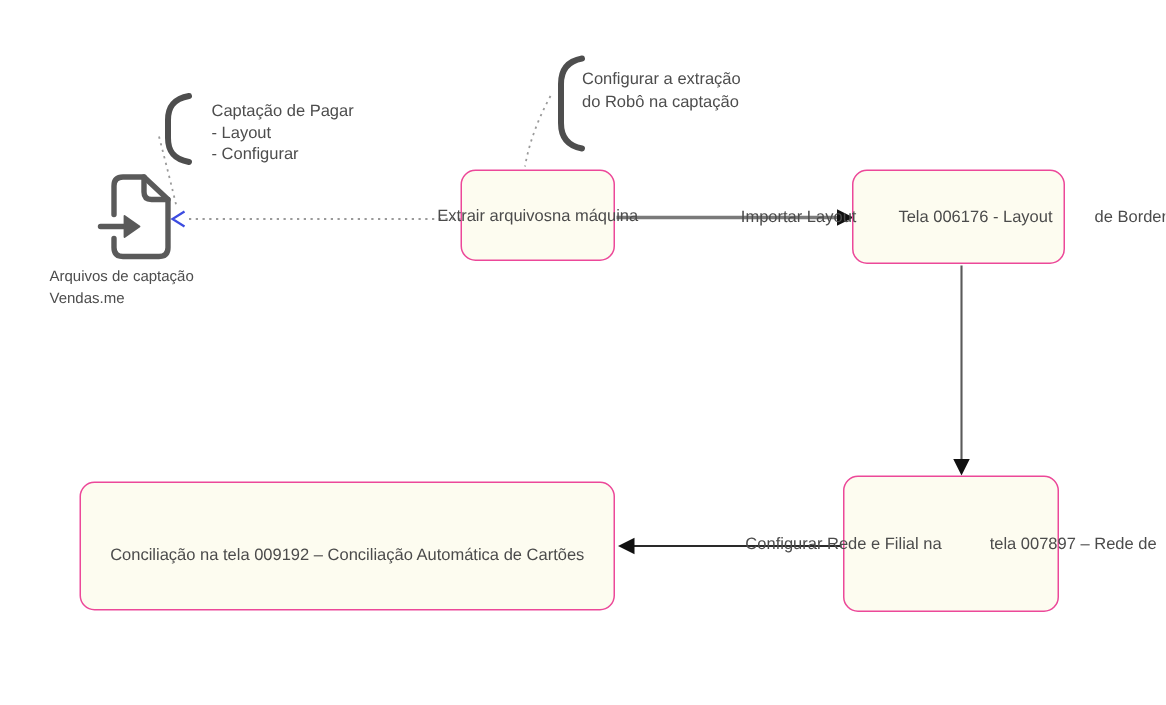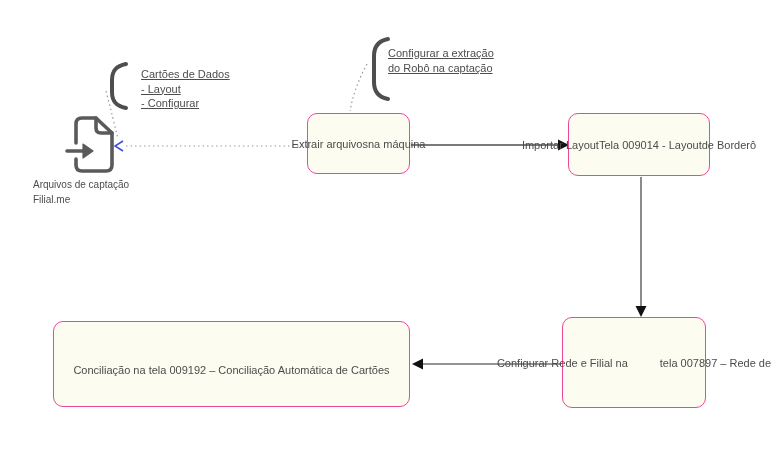--- a/index.html
+++ b/index.html
@@ -8,21 +8,21 @@
     font-family:"Liberation Sans","DejaVu Sans",sans-serif;color:#4d4d4d;
   }
   .node{
     position:absolute;background:#fdfcf0;border:1px solid #ec4899;border-radius:10px;
     display:flex;flex-direction:row;align-items:center;justify-content:center;
     font-size:11px;line-height:14px;text-align:center;color:#4b4b4b;box-sizing:border-box;
   }
   .node div{white-space:nowrap;}
   #node-conciliacao div{white-space:nowrap;margin-top:11px;}
   .annotation{
-    position:absolute;font-size:11px;line-height:14.5px;color:#4d4d4d;text-align:left;text-decoration:underline;
+    position:absolute;font-size:11px;line-height:14.5px;color:#4d4d4d;text-align:left;
   }
   .icon-label{
     position:absolute;left:33px;top:178px;font-size:10px;line-height:14.5px;color:#4d4d4d;
   }
   svg{position:absolute;left:0;top:0;}
 </style>
 </head>
 <body>
 
 <div id="canvas">
@@ -58,42 +58,42 @@
     </g>
 
     <g>
       <line x1="561" y1="364" x2="422" y2="364" stroke="#2a2a2a" stroke-width="1.2"></line>
       <polygon points="423,358.5 412,364 423,369.5" fill="#111111"></polygon>
     </g>
   </svg>
 
   <div class="icon-label">
     <div>Arquivos de captação</div>
-    <div>Filial.me</div>
+    <div>Vendas.me</div>
   </div>
 
   <div class="annotation" style="left:141px;top:67px;">
-    <div>Cartões de Dados</div>
+    <div>Captação de Pagar</div>
     <div>- Layout</div>
     <div>- Configurar</div>
   </div>
 
   <div class="annotation" style="left:388px;top:46px;">
     <div>Configurar a extração</div>
     <div>do Robô na captação</div>
   </div>
 
   <div class="node" id="node-extrair" style="left:307px;top:113px;width:103px;height:61px;">
     <div>Extrair arquivos</div>
     <div>na máquina</div>
   </div>
 
-  <div class="node" id="node-importar" style="left:568px;top:113px;width:142px;height:63px;">
+  <div class="node" id="node-importar" style="left:568px;top:113px;width:142px;height:63px;gap:28px;">
     <div>Importar Layout</div>
-    <div>Tela 009014 - Layout</div>
+    <div>Tela 006176 - Layout</div>
     <div>de Borderô</div>
   </div>
 
   <div class="node" id="node-configurar" style="left:562px;top:317px;width:144px;height:91px;gap:32px;">
     <div>Configurar Rede e Filial na</div>
     <div>tela 007897 – Rede de</div>
   </div>
 
   <div class="node" id="node-conciliacao" style="left:53px;top:321px;width:357px;height:86px;">
     <div>Conciliação na tela 009192 – Conciliação Automática de Cartões</div>

